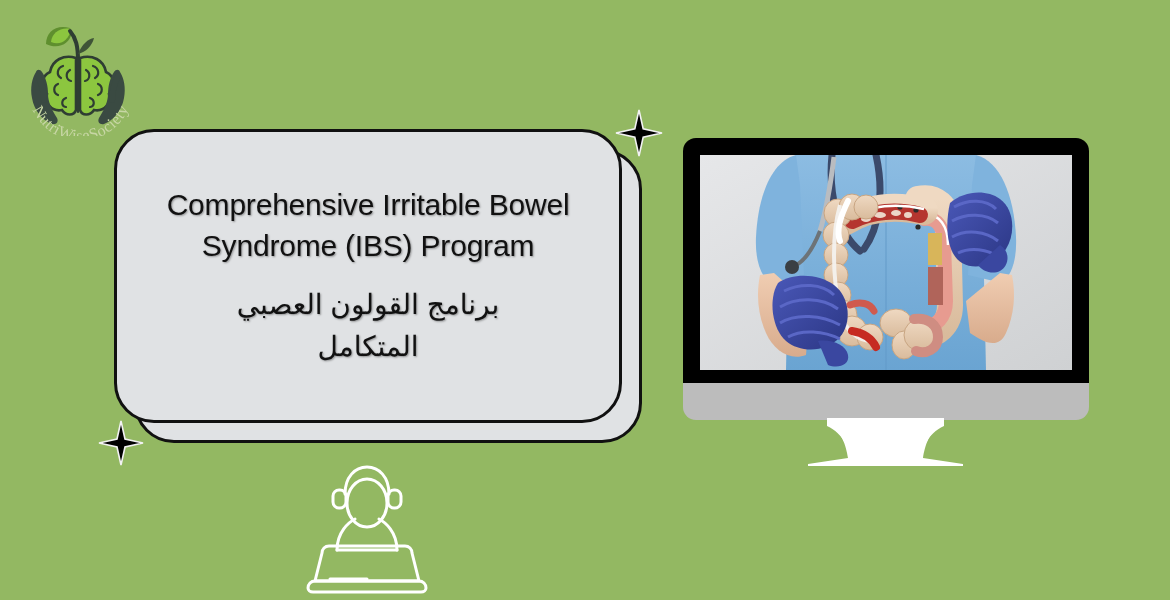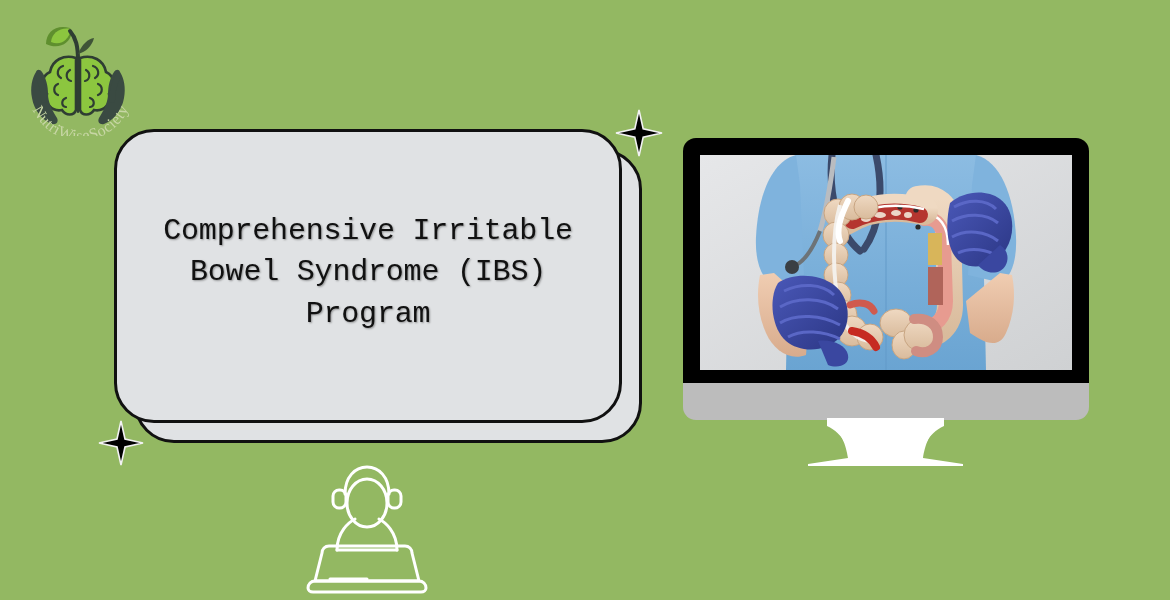--- a/index.html
+++ b/index.html
@@ -20,21 +20,20 @@
     position:absolute;left:134px;top:149px;width:508px;height:294px;
     background:#e0e2e4;border:3px solid #111;border-radius:40px;
     box-sizing:border-box;
   }
   .card-inner{
     position:absolute;left:114px;top:129px;width:508px;height:294px;
     background:#e0e2e4;border:3px solid #111;border-radius:40px;
     box-sizing:border-box;
     display:flex;flex-direction:column;align-items:center;justify-content:center;
     padding:10px 28px;
-    font-family:Liberation Mono, monospace;
   }
   .title-en{
     font-size:30px;line-height:1.38;color:#111;text-align:center;
     letter-spacing:-0.2px;
     text-shadow:1px 1px 2px rgba(0,0,0,.35);
     margin:0 0 6px 0;font-weight:400;
     max-width:430px;
   }
   .title-ar{
     font-size:28px;line-height:1.5;color:#111;text-align:center;
@@ -113,20 +112,21 @@
       </defs>
       <text font-family="'Liberation Serif', serif" font-size="16" fill="#c7d6a4" letter-spacing="0.5">
         <textPath href="#arcpath" startOffset="6%">NutriWiseSociety</textPath>
       </text>
     </svg>
   </div>
 
   <div class="card-outer"></div>
   <div class="card-inner">
     <div class="title-en">Comprehensive Irritable Bowel Syndrome (IBS) Program</div>
+    <div class="title-ar">برنامج القولون العصبي المتكامل</div>
   </div>
 
   <div class="sparkle s1">
     <svg width="48" height="48" viewBox="0 0 48 48">
       <path d="M24 1 L28.2 19.8 L47 24 L28.2 28.2 L24 47 L19.8 28.2 L1 24 L19.8 19.8 Z" fill="#000" stroke="#f2f2f2" stroke-width="1.6"></path>
     </svg>
   </div>
   <div class="sparkle s2">
     <svg width="46" height="46" viewBox="0 0 46 46">
       <path d="M23 1 L27 19 L45 23 L27 27 L23 45 L19 27 L1 23 L19 19 Z" fill="#000" stroke="#f2f2f2" stroke-width="1.6"></path>

